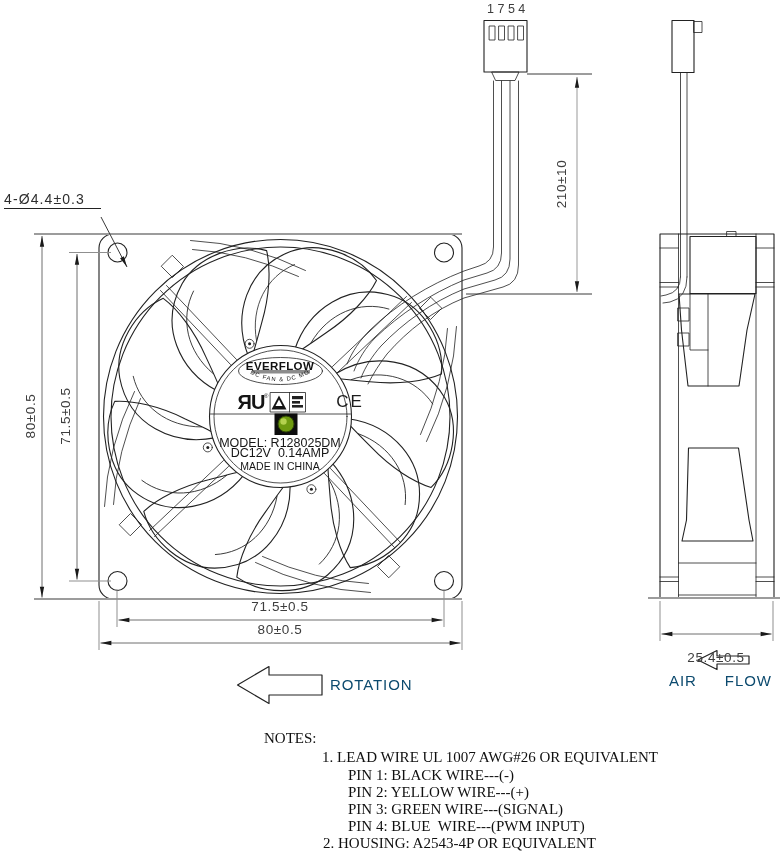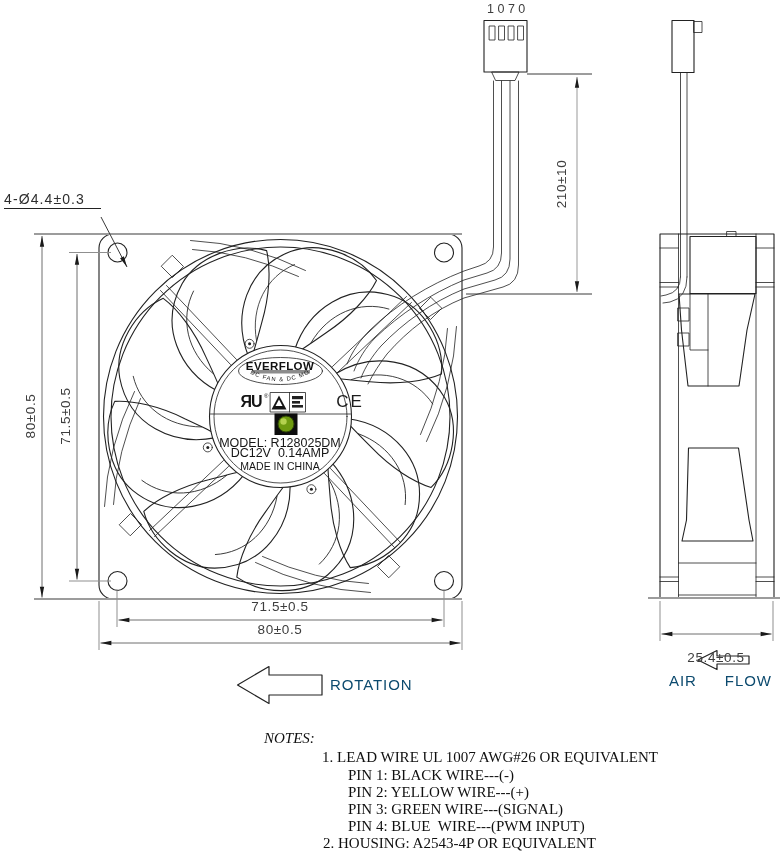--- a/index.html
+++ b/index.html
@@ -21,21 +21,21 @@
   .dimtxt{font-size:13.5px;letter-spacing:0.6px;color:#3d3d3d;}
   .callout{font-size:14px;letter-spacing:1.1px;color:#2d2d2d;width:97px;
            border-bottom:1.3px solid #222;padding-bottom:1px;}
   .pins{font-size:12.5px;letter-spacing:3.5px;color:#3d3d3d;}
   .flowlbl{font-size:15px;letter-spacing:0.9px;color:#0c4a6e;}
   .airflowlbl{word-spacing:9px;}
   .brand{font-weight:bold;font-size:11.5px;letter-spacing:0.4px;color:#111;}
   .model{font-size:12.5px;color:#161616;}
   .rating{font-size:12.5px;color:#161616;}
   .origin{font-size:10.5px;color:#161616;}
-  .ulmark{font-size:16px;font-weight:bold;color:#141414;letter-spacing:-1px;}
+  .ulmark{font-size:20px;font-weight:bold;color:#141414;letter-spacing:-1px;}
   .regmark{font-size:6px;color:#141414;}
   .cemark{font-size:17px;letter-spacing:2px;color:#1d1d1d;}
   .note{font-family:"Liberation Serif",serif;font-size:15px;color:#101010;}
 </style>
 </head>
 <body>
 
 <div id="stage">
 
 <svg id="art" width="783" height="857" viewBox="0 0 783 857">
@@ -195,34 +195,34 @@
 <div class="lbl callout" style="left:4px;top:192px;">4-Ø4.4±0.3</div>
 
 <div class="lbl dimtxt rot" style="left:31px;top:416px;">80±0.5</div>
 <div class="lbl dimtxt rot" style="left:66px;top:416px;">71.5±0.5</div>
 <div class="lbl dimtxt rot" style="left:562px;top:184px;">210±10</div>
 
 <div class="lbl dimtxt ctr" style="left:280px;top:607px;">71.5±0.5</div>
 <div class="lbl dimtxt ctr" style="left:280px;top:630px;">80±0.5</div>
 <div class="lbl dimtxt ctr" style="left:716px;top:622px;margin-top:36px;">25.4±0.5</div>
 
-<div class="lbl pins" style="left:487px;top:3px;">1070</div>
+<div class="lbl pins" style="left:487px;top:3px;">1754</div>
 
 <div class="lbl flowlbl" style="left:330px;top:677px;">ROTATION</div>
 <div class="lbl flowlbl airflowlbl" style="left:669px;top:673px;">AIR  FLOW</div>
 
 <div class="lbl brand ctr" style="left:280px;top:366px;">EVERFLOW</div>
 <div class="lbl ulmark ctr" style="left:251px;top:402px;">ЯU</div>
 <div class="lbl regmark" style="left:264px;top:393px;">®</div>
 <div class="lbl cemark ctr" style="left:334px;top:402px;margin-left:16px;">CE</div>
 <div class="lbl model ctr" style="left:280px;top:444px;">MODEL: R128025DM</div>
 <div class="lbl rating ctr" style="left:280px;top:454px;">DC12V  0.14AMP</div>
 <div class="lbl origin ctr" style="left:280px;top:467px;">MADE IN CHINA</div>
 
-<div class="lbl note" style="left:264px;top:731px;font-style:italic;">NOTES:</div>
+<div class="lbl note" style="left:264px;top:731px;">NOTES:</div>
 <div class="lbl note" style="left:322px;top:750px;">1. LEAD WIRE UL 1007 AWG#26 OR EQUIVALENT</div>
 <div class="lbl note" style="left:348px;top:768px;">PIN 1: BLACK WIRE---(-)</div>
 <div class="lbl note" style="left:348px;top:785px;">PIN 2: YELLOW WIRE---(+)</div>
 <div class="lbl note" style="left:348px;top:802px;">PIN 3: GREEN WIRE---(SIGNAL)</div>
 <div class="lbl note" style="left:348px;top:819px;">PIN 4: BLUE  WIRE---(PWM INPUT)</div>
 <div class="lbl note" style="left:323px;top:836px;">2. HOUSING: A2543-4P OR EQUIVALENT</div>
 
 </div>
 
 </body></html>

